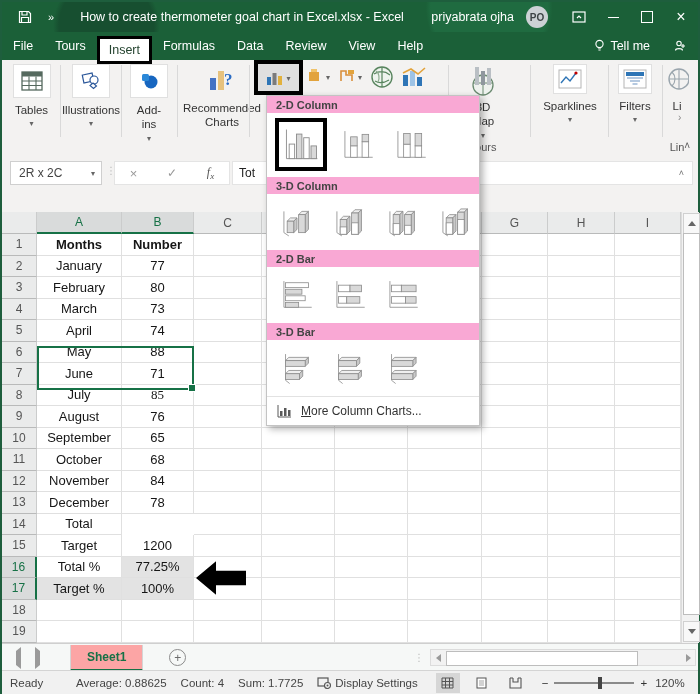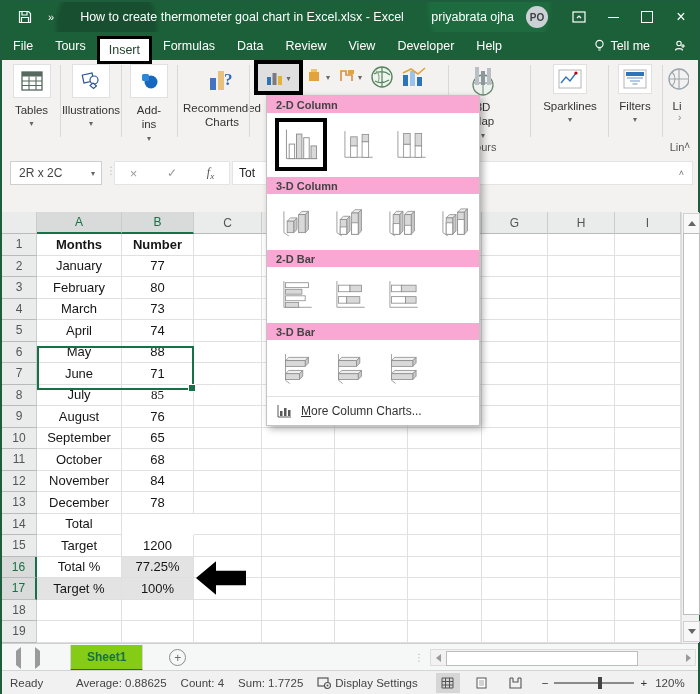--- a/index.html
+++ b/index.html
@@ -102,21 +102,21 @@
   .dicon{width:44px;height:45px;display:flex;align-items:center;justify-content:center;
     border:4px solid transparent;box-sizing:border-box;}
   .dicon.boxed{border-color:#000;width:52px;height:53px;}
   #dmenu-footer{border-top:1px solid #e2e2e2;height:28px;display:flex;align-items:center;gap:9px;
     padding-left:10px;font-size:12px;color:#333;}
 
   
   #sheettabs{position:absolute;left:0;top:641px;width:100%;height:27px;background:#f6f8f7;
     border-top:1px solid #cfcfcf;display:flex;align-items:center;font-size:12px;}
   .navarr{margin-left:14px;}
-  #sheet1-tab{margin-left:30px;height:26px;background:#84cc16;border-left:1px solid #d5d5d5;
+  #sheet1-tab{margin-left:30px;height:26px;background:#fca5a5;border-left:1px solid #d5d5d5;
     border-right:1px solid #d5d5d5;border-bottom:2px solid #167146;box-sizing:border-box;
     display:flex;align-items:center;padding:0 16px;color:#167146;font-weight:bold;}
   #addsheet{margin-left:26px;width:15px;height:15px;border:1px solid #8b8b8b;border-radius:50%;
     color:#6c6c6c;display:flex;align-items:center;justify-content:center;font-size:12px;line-height:1;}
   #st-dots{margin-left:auto;color:#bbb;font-size:10px;}
   #hscroll{position:relative;width:266px;height:17px;margin:0 2px 0 6px;background:#f2f2f2;
     border:1px solid #dcdcdc;box-sizing:border-box;display:flex;align-items:center;}
   #hthumb{position:absolute;left:15px;top:1px;width:190px;height:13px;background:#fff;border:1px solid #bdbdbd;}
   .hbtn{width:14px;height:15px;display:flex;align-items:center;justify-content:center;}
   .hbtn.right{margin-left:auto;}
@@ -170,21 +170,20 @@
 
   <div id="menubar">
     <div id="menu-tabs" style="display:flex;align-items:center;">
         <div class="mtab">File</div>
         <div class="mtab">Tours</div>
         <div class="mtab active">Insert</div>
         <div class="mtab">Formulas</div>
         <div class="mtab">Data</div>
         <div class="mtab">Review</div>
         <div class="mtab">View</div>
-        <div class="mtab">Developer</div>
         <div class="mtab">Help</div>
       </div>
     <div id="menu-right">
       <span class="mr-item">
         <svg width="11" height="14" viewBox="0 0 11 14">
             <circle cx="5.5" cy="5" r="3.6" fill="none" stroke="#fff" stroke-width="1.1"></circle>
             <path d="M4 9 h3 M4.4 11 h2.2" stroke="#fff" stroke-width="1.1"></path>
           </svg>
         <span>Tell me</span>
       </span>

